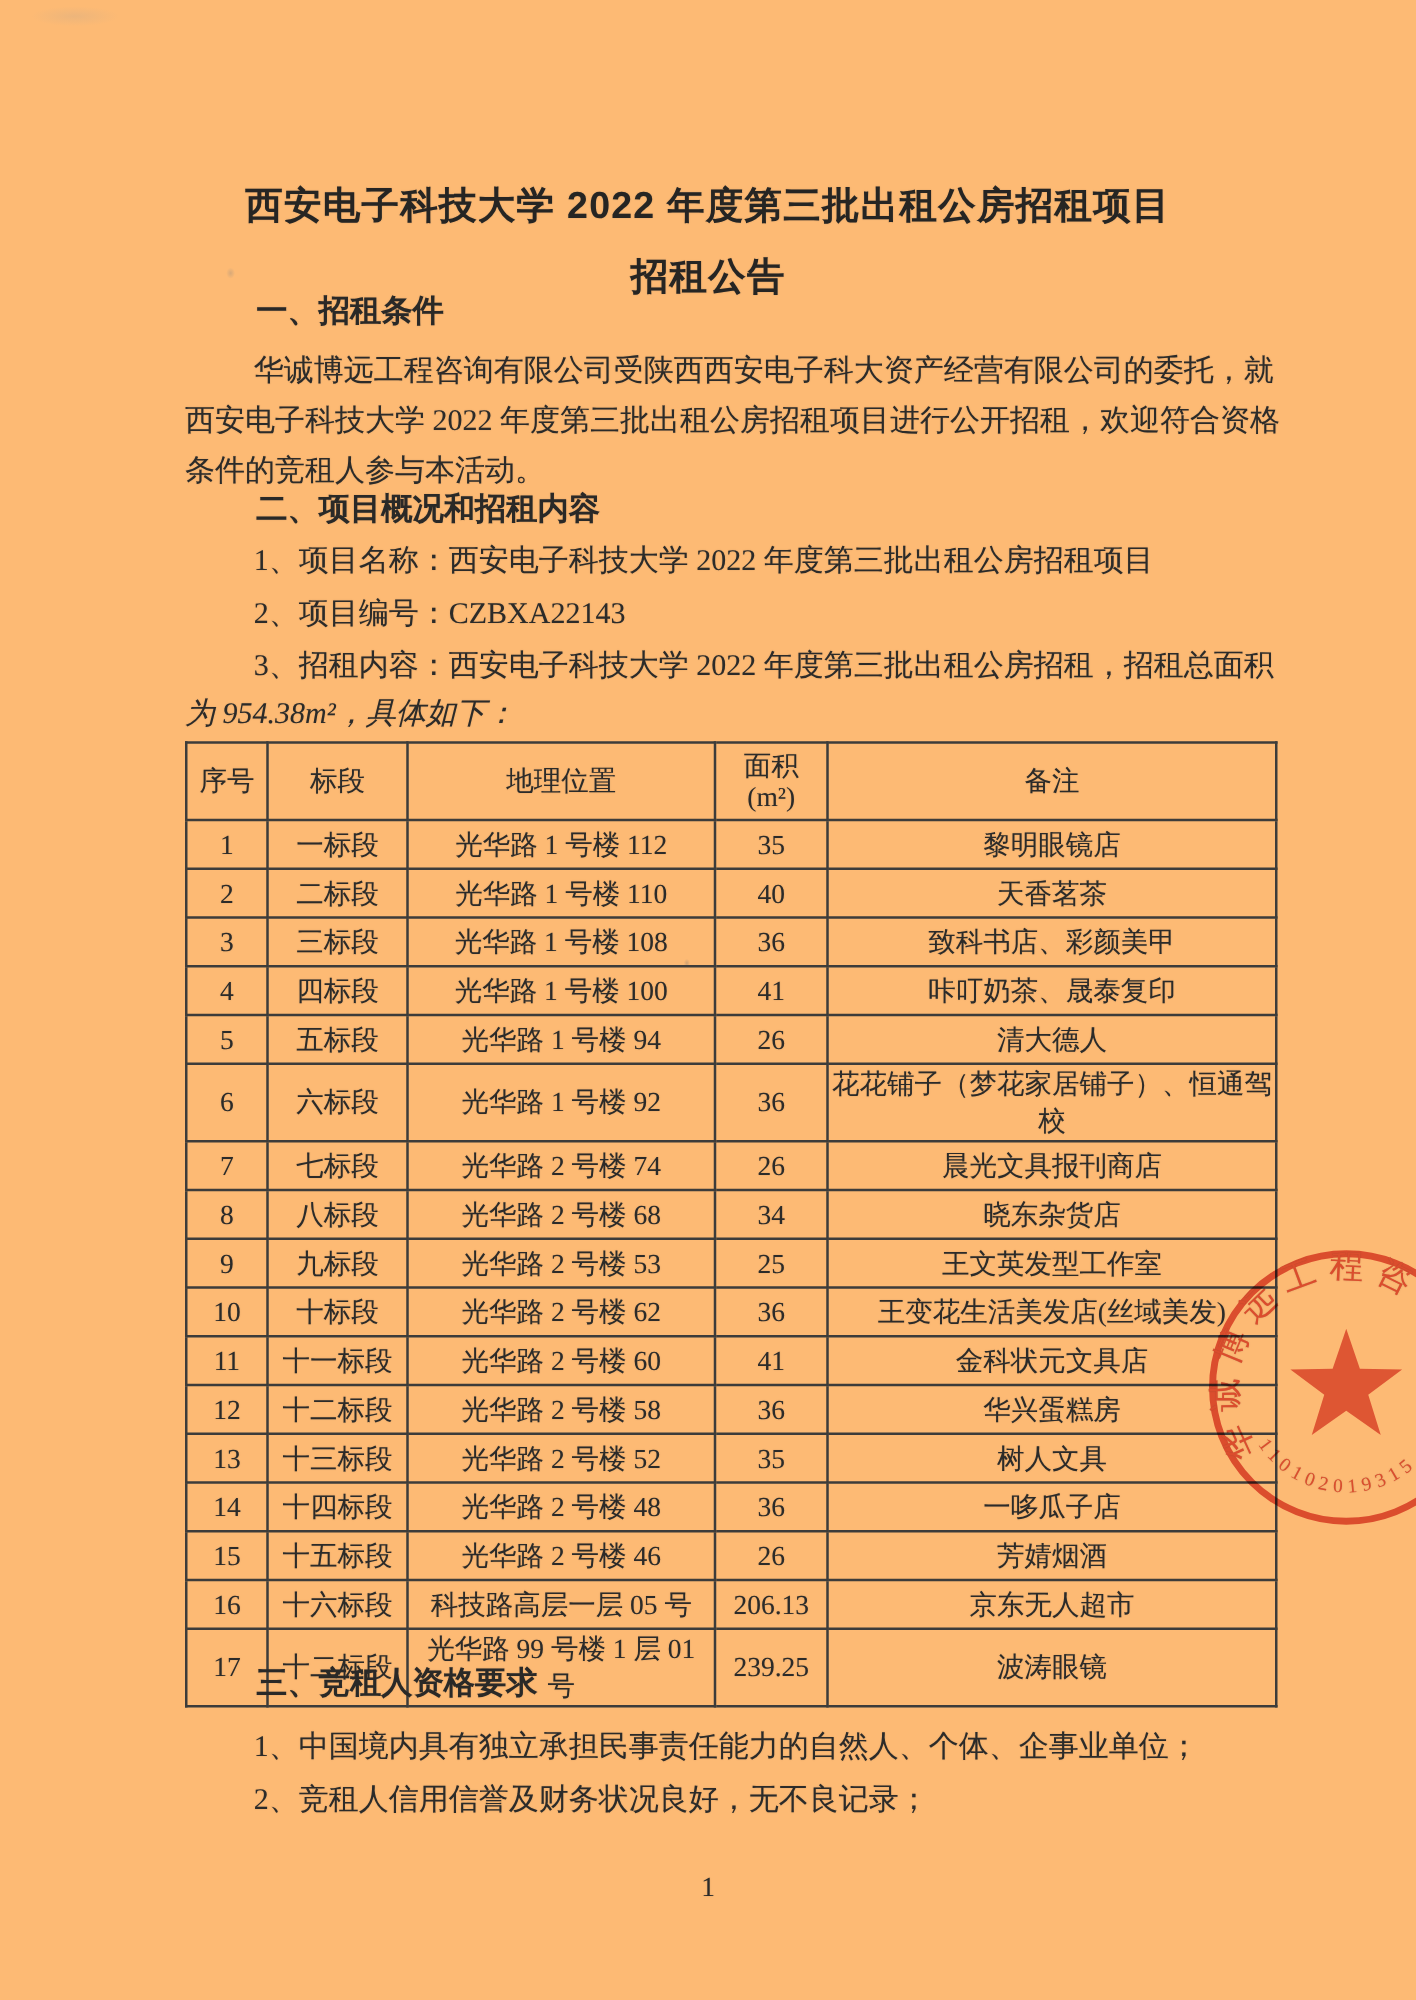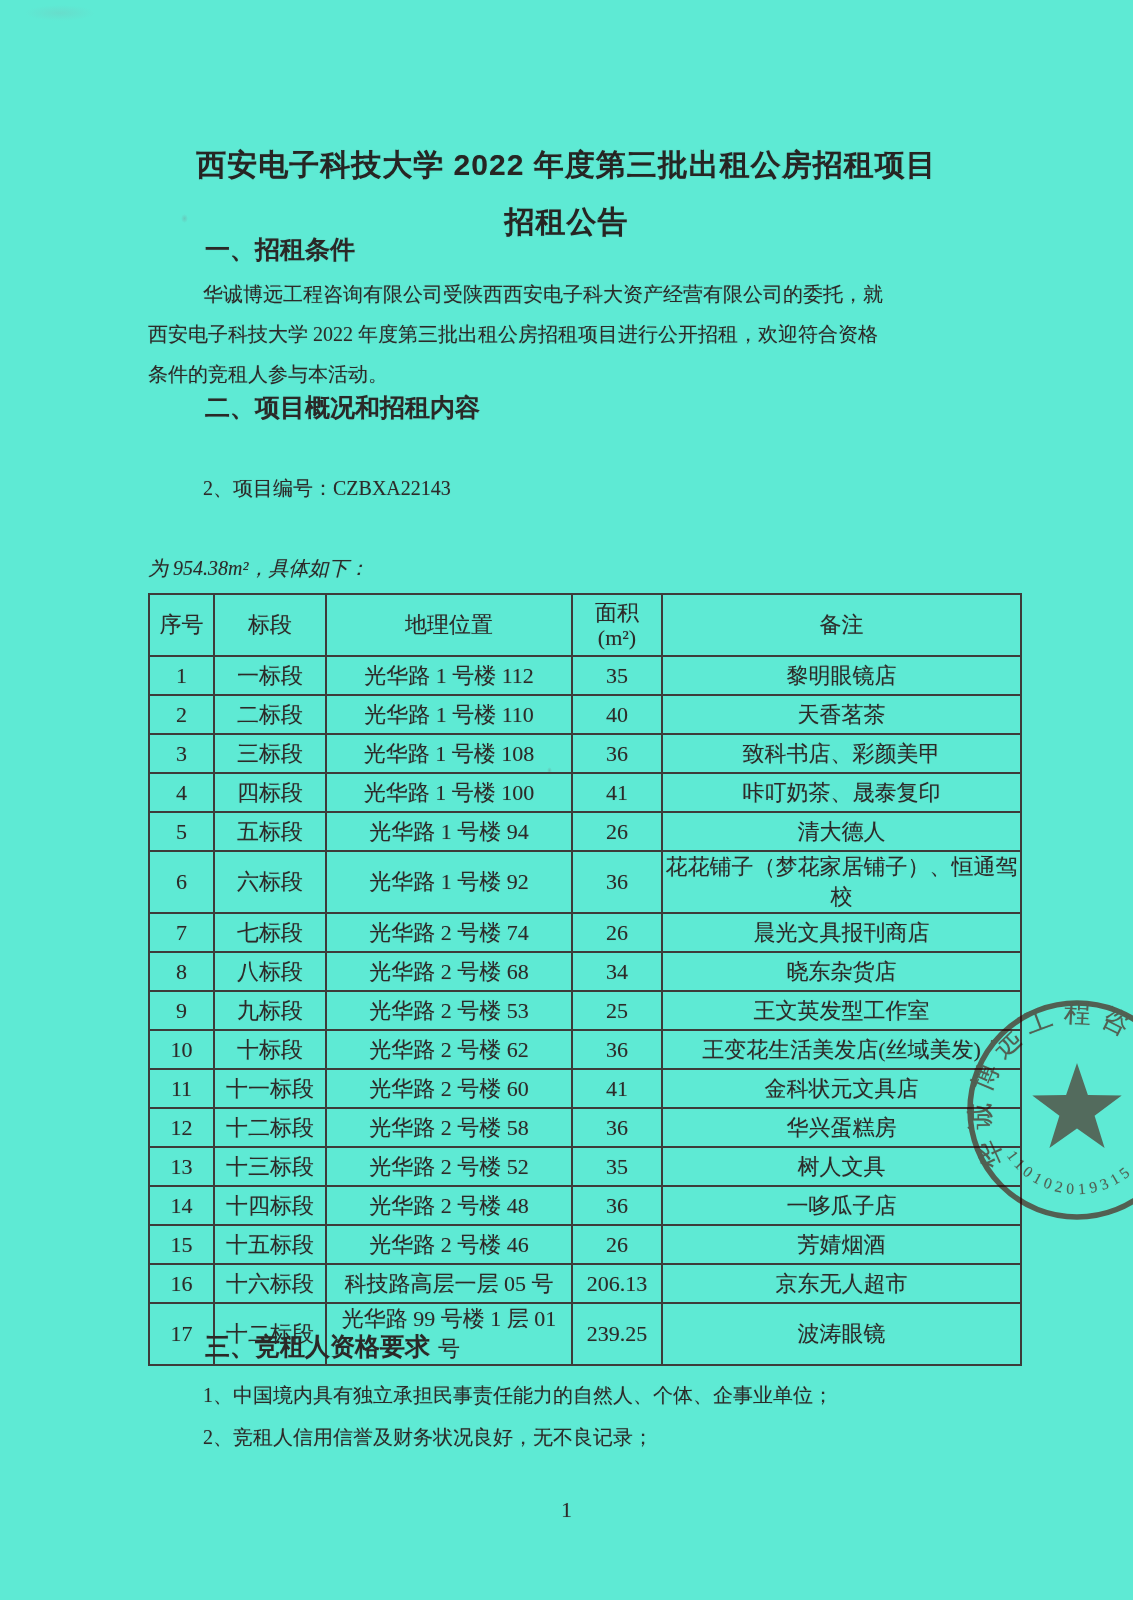--- a/index.html
+++ b/index.html
@@ -1,33 +1,33 @@
 <!DOCTYPE html>
 <html><head>
 <meta charset="utf-8">
 <style>
   html,body { margin:0; padding:0; background:#ffffff; }
   .page {
     position:relative; width:1133px; height:1600px;
-    background:#5eead4; overflow:hidden;
+    background:#fdba74; overflow:hidden;
     font-family:"Liberation Serif","DejaVu Serif",serif;
     color:#2c2b29;
     text-shadow:0 0 1px rgba(70,70,70,.35);
   }
   .abs { position:absolute; line-height:1.25; white-space:nowrap; }
   .title {
     left:0; width:100%; text-align:center;
     font-family:"Liberation Sans","DejaVu Sans",sans-serif;
     font-weight:bold; font-size:30px; color:#262523; letter-spacing:1px;
   }
   .sec-heading {
     font-family:"Liberation Sans","DejaVu Sans",sans-serif;
     font-weight:bold; font-size:25px; color:#2a2927;
   }
-  .body-line { font-size:20px; }
+  .body-line { font-size:24px; }
   
   .doc-table {
     position:absolute; left:148px; top:593px; width:872px;
     border-collapse:collapse; table-layout:fixed;
     font-size:22px; color:#2c2b29;
   }
   .doc-table th, .doc-table td {
     border:2px solid #3d3c3a; text-align:center; vertical-align:middle;
     padding:0 2px; font-weight:normal; overflow:hidden;
   }
@@ -58,21 +58,23 @@
 
   <div class="abs title" style="top:146px;">西安电子科技大学 2022 年度第三批出租公房招租项目</div>
   <div class="abs title" style="top:203px;">招租公告</div>
 
   <div class="abs sec-heading" style="left:205px;top:234px;text-align:center;">一、招租条件</div>
   <div class="abs body-line" style="left:203px;top:282px;">华诚博远工程咨询有限公司受陕西西安电子科大资产经营有限公司的委托，就</div>
   <div class="abs body-line" style="left:148px;top:322px;">西安电子科技大学 2022 年度第三批出租公房招租项目进行公开招租，欢迎符合资格</div>
   <div class="abs body-line" style="left:148px;top:362px;">条件的竞租人参与本活动。</div>
 
   <div class="abs sec-heading" style="left:205px;top:392px;">二、项目概况和招租内容</div>
+  <div class="abs body-line" style="left:203px;top:434px;">1、项目名称：西安电子科技大学 2022 年度第三批出租公房招租项目</div>
   <div class="abs body-line" style="left:203px;top:476px;">2、项目编号：CZBXA22143</div>
+  <div class="abs body-line" style="left:203px;top:518px;">3、招租内容：西安电子科技大学 2022 年度第三批出租公房招租，招租总面积</div>
   <div class="abs body-line" style="left:148px;top:556px;font-style:italic;">为 954.38m²，具体如下：</div>
 
   <table class="doc-table">
     <colgroup>
       <col style="width:65px">
         <col style="width:112px">
         <col style="width:246px">
       <col style="width:90px">
         <col style="width:359px">
     </colgroup>

